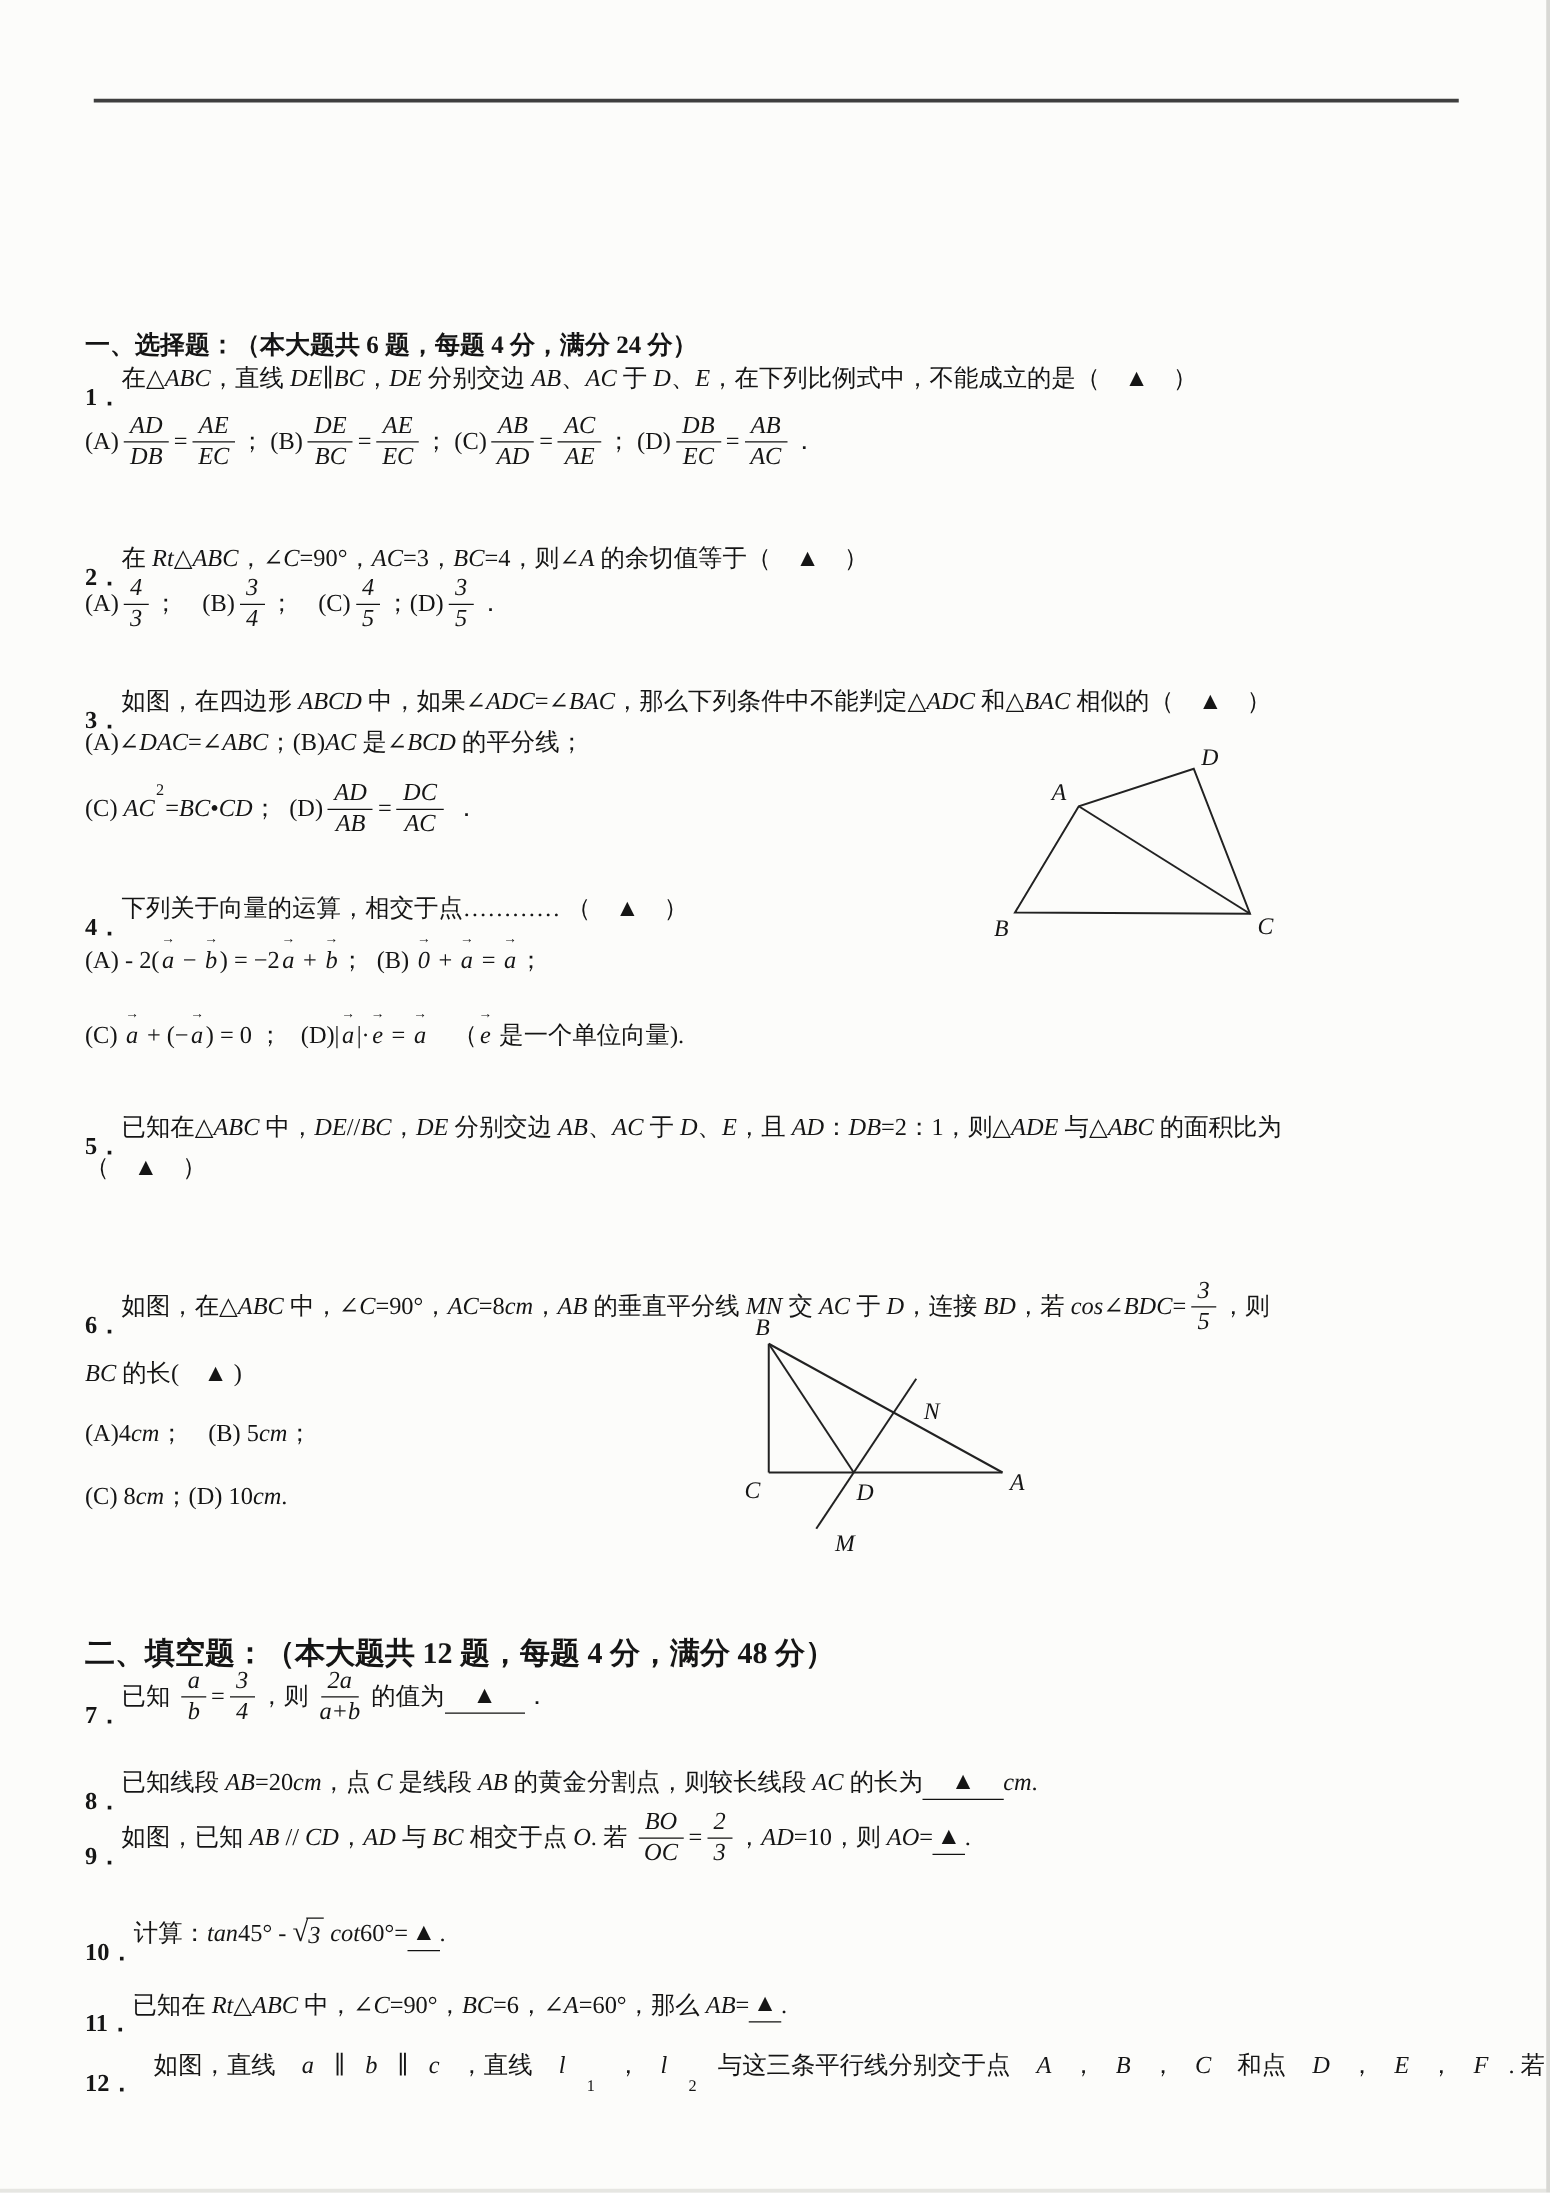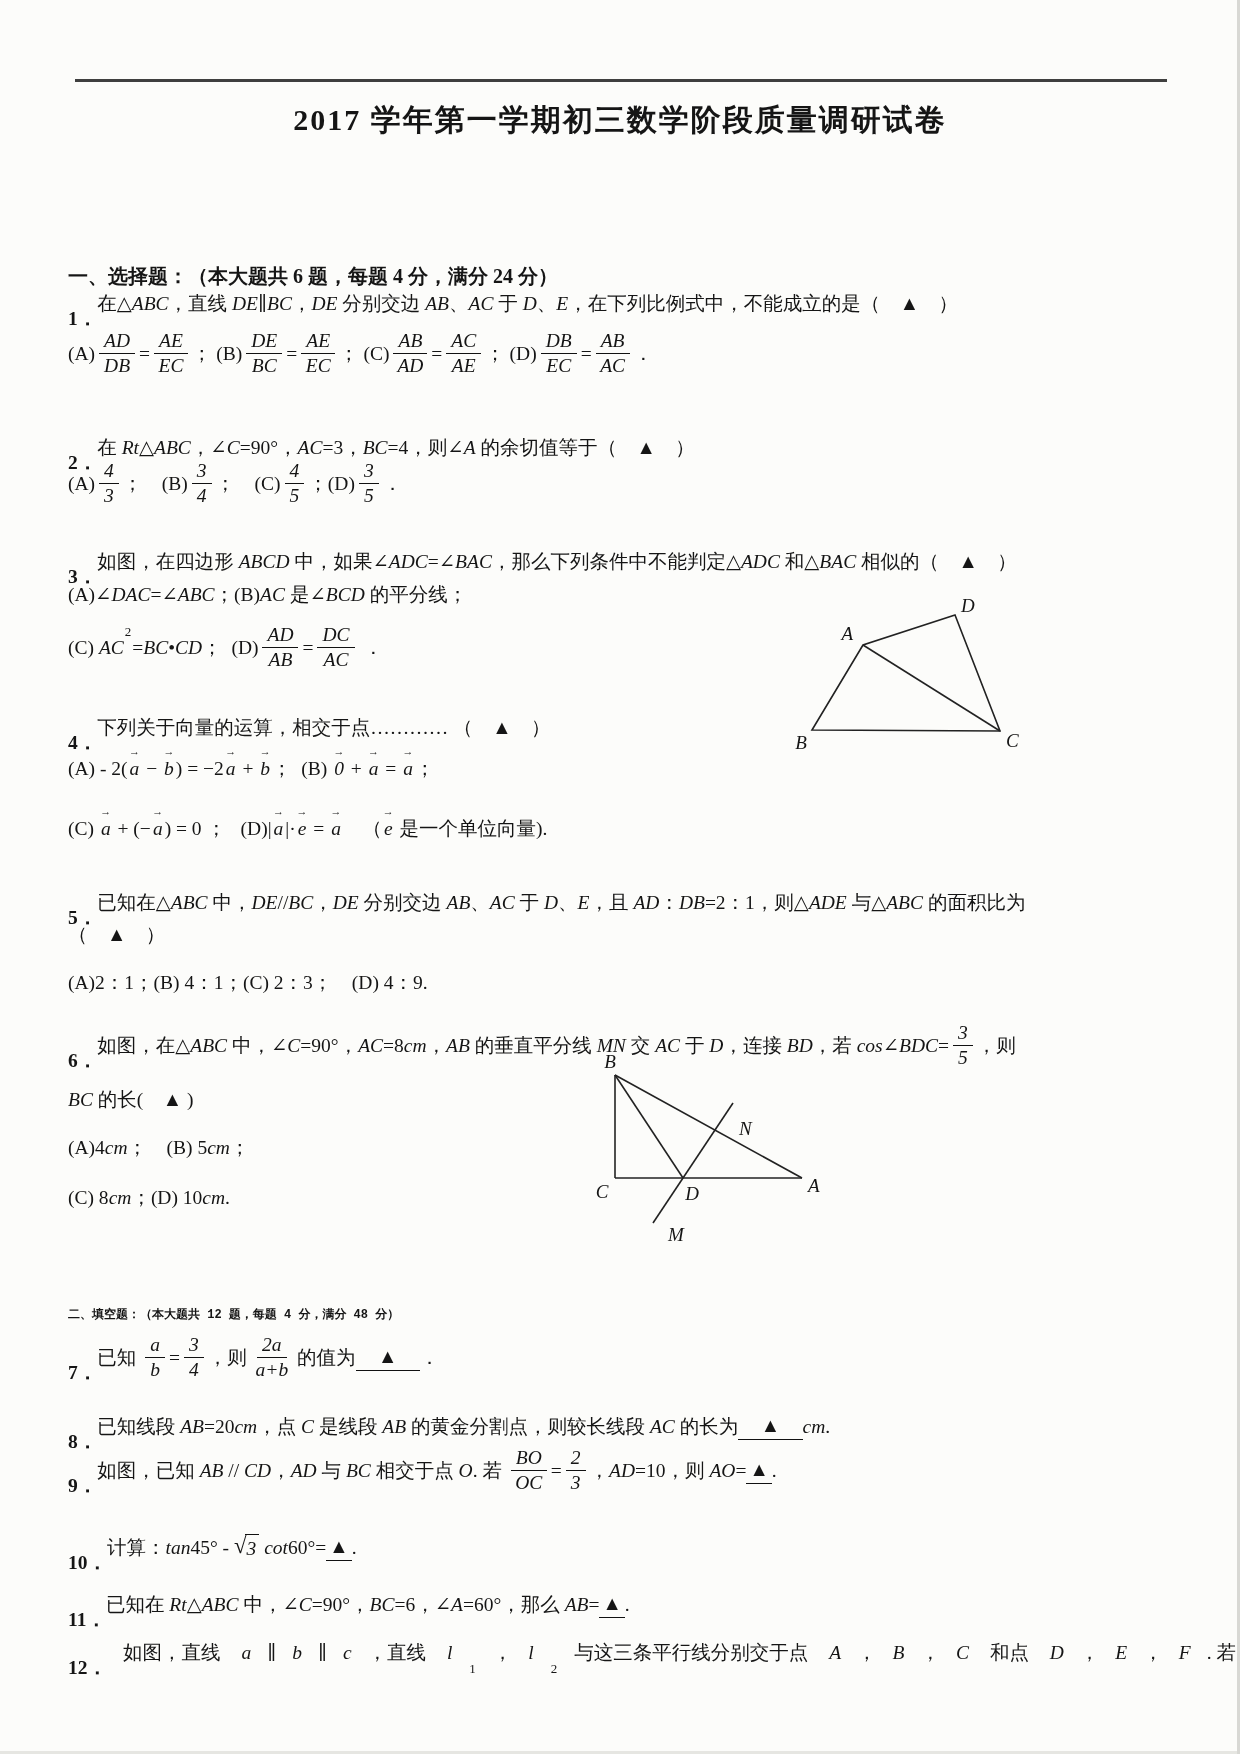--- a/index.html
+++ b/index.html
@@ -28,21 +28,21 @@
   [data-line="q4-line-1"]{top:700px;}
   [data-line="q4-line-2"]{top:756px;}
   [data-line="q4-line-3"]{top:816px;}
   [data-line="q5-line-1"]{top:875px;}
   [data-line="q5-line-2"]{top:922px;}
   [data-line="q5-line-3"]{top:970px;}
   [data-line="q6-line-1"]{top:1018px;}
   [data-line="q6-line-2"]{top:1087px;}
   [data-line="q6-line-3"]{top:1135px;}
   [data-line="q6-line-4"]{top:1185px;}
-  [data-line="section-2-header"]{top:1278px;font-size:12px;font-family:Liberation Mono, monospace;}
+  [data-line="section-2-header"]{top:1278px;font-size:24px;}
   [data-line="q7-line-1"]{top:1330px;}
   [data-line="q8-line-1"]{top:1399px;}
   [data-line="q9-line-1"]{top:1443px;}
   [data-line="q10-line-1"]{top:1520px;}
   [data-line="q11-line-1"]{top:1577px;}
   [data-line="q12-line-1"]{top:1625px;gap:16px;}
   
   .seg-b{font-weight:bold;margin-top:30px;}
   .seg-i{font-style:italic;}
   .seg-sup{font-size:13px;align-self:flex-start;margin:0 1px;}
@@ -63,36 +63,34 @@
   .fig text{font-size:19px;font-style:italic;fill:#151515;
             font-family:"Liberation Serif","DejaVu Serif",serif;}
   .fig line, .fig polygon{stroke:#222;stroke-width:1.6;fill:none;}
 </style>
 </head>
 <body>
 
 <div class="page">
   <div class="rule"></div>
 
-  <div class="line title">2017 学年第一学期初三数学阶段质量调研试卷</div>
 
   <div class="line" data-line="section-1-header"><span class="seg-b">一、选择题：（本大题共 6 题，每题 4 分，满分 24 分）</span></div>
   <div class="line" data-line="q1-line-1"><span class="seg-b">1．</span><span class="seg-p">在△</span><span class="seg-i">ABC</span><span class="seg-p">，直线 </span><span class="seg-i">DE</span><span class="seg-p">∥</span><span class="seg-i">BC</span><span class="seg-p">，</span><span class="seg-i">DE</span><span class="seg-p"> 分别交边 </span><span class="seg-i">AB</span><span class="seg-p">、</span><span class="seg-i">AC</span><span class="seg-p"> 于 </span><span class="seg-i">D</span><span class="seg-p">、</span><span class="seg-i">E</span><span class="seg-p">，在下列比例式中，不能成立的是（　▲　）</span></div>
   <div class="line" data-line="q1-line-2"><span class="seg-p">(A)</span><span class="frac"><span class="fn">AD</span><span class="fd">DB</span></span><span class="seg-p">=</span><span class="frac"><span class="fn">AE</span><span class="fd">EC</span></span><span class="seg-p">； (B)</span><span class="frac"><span class="fn">DE</span><span class="fd">BC</span></span><span class="seg-p">=</span><span class="frac"><span class="fn">AE</span><span class="fd">EC</span></span><span class="seg-p">； (C)</span><span class="frac"><span class="fn">AB</span><span class="fd">AD</span></span><span class="seg-p">=</span><span class="frac"><span class="fn">AC</span><span class="fd">AE</span></span><span class="seg-p">； (D)</span><span class="frac"><span class="fn">DB</span><span class="fd">EC</span></span><span class="seg-p">=</span><span class="frac"><span class="fn">AB</span><span class="fd">AC</span></span><span class="seg-p">．</span></div>
   <div class="line" data-line="q2-line-1"><span class="seg-b">2．</span><span class="seg-p">在 </span><span class="seg-i">Rt</span><span class="seg-p">△</span><span class="seg-i">ABC</span><span class="seg-p">，∠</span><span class="seg-i">C</span><span class="seg-p">=90°，</span><span class="seg-i">AC</span><span class="seg-p">=3，</span><span class="seg-i">BC</span><span class="seg-p">=4，则∠</span><span class="seg-i">A</span><span class="seg-p"> 的余切值等于（　▲　）</span></div>
   <div class="line" data-line="q2-line-2"><span class="seg-p">(A)</span><span class="frac"><span class="fn">4</span><span class="fd">3</span></span><span class="seg-p">；　(B)</span><span class="frac"><span class="fn">3</span><span class="fd">4</span></span><span class="seg-p">；　(C)</span><span class="frac"><span class="fn">4</span><span class="fd">5</span></span><span class="seg-p">；(D)</span><span class="frac"><span class="fn">3</span><span class="fd">5</span></span><span class="seg-p">．</span></div>
   <div class="line" data-line="q3-line-1"><span class="seg-b">3．</span><span class="seg-p">如图，在四边形 </span><span class="seg-i">ABCD</span><span class="seg-p"> 中，如果∠</span><span class="seg-i">ADC</span><span class="seg-p">=∠</span><span class="seg-i">BAC</span><span class="seg-p">，那么下列条件中不能判定△</span><span class="seg-i">ADC</span><span class="seg-p"> 和△</span><span class="seg-i">BAC</span><span class="seg-p"> 相似的（　▲　）</span></div>
   <div class="line" data-line="q3-line-2"><span class="seg-p">(A)∠</span><span class="seg-i">DAC</span><span class="seg-p">=∠</span><span class="seg-i">ABC</span><span class="seg-p">；(B)</span><span class="seg-i">AC</span><span class="seg-p"> 是∠</span><span class="seg-i">BCD</span><span class="seg-p"> 的平分线；</span></div>
   <div class="line" data-line="q3-line-3"><span class="seg-p">(C) </span><span class="seg-i">AC</span><span class="seg-sup">2</span><span class="seg-p">=</span><span class="seg-i">BC</span><span class="seg-p">•</span><span class="seg-i">CD</span><span class="seg-p">；  (D)</span><span class="frac"><span class="fn">AD</span><span class="fd">AB</span></span><span class="seg-p">=</span><span class="frac"><span class="fn">DC</span><span class="fd">AC</span></span><span class="seg-p"> ．</span></div>
   <div class="line" data-line="q4-line-1"><span class="seg-b">4．</span><span class="seg-p">下列关于向量的运算，相交于点………… （　▲　）</span></div>
   <div class="line" data-line="q4-line-2"><span class="seg-p">(A) - 2(</span><span class="vec"><span class="arr">→</span><span>a</span></span><span class="seg-p"> − </span><span class="vec"><span class="arr">→</span><span>b</span></span><span class="seg-p">) = −2</span><span class="vec"><span class="arr">→</span><span>a</span></span><span class="seg-p"> + </span><span class="vec"><span class="arr">→</span><span>b</span></span><span class="seg-p">；  (B) </span><span class="vec"><span class="arr">→</span><span>0</span></span><span class="seg-p"> + </span><span class="vec"><span class="arr">→</span><span>a</span></span><span class="seg-p"> = </span><span class="vec"><span class="arr">→</span><span>a</span></span><span class="seg-p">；</span></div>
   <div class="line" data-line="q4-line-3"><span class="seg-p">(C) </span><span class="vec"><span class="arr">→</span><span>a</span></span><span class="seg-p"> + (−</span><span class="vec"><span class="arr">→</span><span>a</span></span><span class="seg-p">) = 0 ；   (D)|</span><span class="vec"><span class="arr">→</span><span>a</span></span><span class="seg-p">|·</span><span class="vec"><span class="arr">→</span><span>e</span></span><span class="seg-p"> = </span><span class="vec"><span class="arr">→</span><span>a</span></span><span class="seg-p">　（</span><span class="vec"><span class="arr">→</span><span>e</span></span><span class="seg-p"> 是一个单位向量).</span></div>
   <div class="line" data-line="q5-line-1"><span class="seg-b">5．</span><span class="seg-p">已知在△</span><span class="seg-i">ABC</span><span class="seg-p"> 中，</span><span class="seg-i">DE</span><span class="seg-p">//</span><span class="seg-i">BC</span><span class="seg-p">，</span><span class="seg-i">DE</span><span class="seg-p"> 分别交边 </span><span class="seg-i">AB</span><span class="seg-p">、</span><span class="seg-i">AC</span><span class="seg-p"> 于 </span><span class="seg-i">D</span><span class="seg-p">、</span><span class="seg-i">E</span><span class="seg-p">，且 </span><span class="seg-i">AD</span><span class="seg-p">：</span><span class="seg-i">DB</span><span class="seg-p">=2：1，则△</span><span class="seg-i">ADE</span><span class="seg-p"> 与△</span><span class="seg-i">ABC</span><span class="seg-p"> 的面积比为</span></div>
   <div class="line" data-line="q5-line-2"><span class="seg-p">（　▲　）</span></div>
-  <div class="line" data-line="q5-line-3"><span class="seg-p">(A)2：1；(B) 4：1；(C) 2：3；　(D) 4：9.</span></div>
   <div class="line" data-line="q6-line-1"><span class="seg-b">6．</span><span class="seg-p">如图，在△</span><span class="seg-i">ABC</span><span class="seg-p"> 中，∠</span><span class="seg-i">C</span><span class="seg-p">=90°，</span><span class="seg-i">AC</span><span class="seg-p">=8</span><span class="seg-i">cm</span><span class="seg-p">，</span><span class="seg-i">AB</span><span class="seg-p"> 的垂直平分线 </span><span class="seg-i">MN</span><span class="seg-p"> 交 </span><span class="seg-i">AC</span><span class="seg-p"> 于 </span><span class="seg-i">D</span><span class="seg-p">，连接 </span><span class="seg-i">BD</span><span class="seg-p">，若 </span><span class="seg-i">cos</span><span class="seg-p">∠</span><span class="seg-i">BDC</span><span class="seg-p">=</span><span class="frac"><span class="fn">3</span><span class="fd">5</span></span><span class="seg-p">，则</span></div>
   <div class="line" data-line="q6-line-2"><span class="seg-i">BC</span><span class="seg-p"> 的长(　▲ )</span></div>
   <div class="line" data-line="q6-line-3"><span class="seg-p">(A)4</span><span class="seg-i">cm</span><span class="seg-p">；　(B) 5</span><span class="seg-i">cm</span><span class="seg-p">；</span></div>
   <div class="line" data-line="q6-line-4"><span class="seg-p">(C) 8</span><span class="seg-i">cm</span><span class="seg-p">；(D) 10</span><span class="seg-i">cm</span><span class="seg-p">.</span></div>
   <div class="line" data-line="section-2-header"><span class="seg-b">二、填空题：（本大题共 12 题，每题 4 分，满分 48 分）</span></div>
   <div class="line" data-line="q7-line-1"><span class="seg-b">7．</span><span class="seg-p">已知 </span><span class="frac"><span class="fn">a</span><span class="fd">b</span></span><span class="seg-p">=</span><span class="frac"><span class="fn">3</span><span class="fd">4</span></span><span class="seg-p">，则 </span><span class="frac"><span class="fn">2a</span><span class="fd">a+b</span></span><span class="seg-p"> 的值为</span><span class="seg-u">　▲　</span><span class="seg-p">．</span></div>
   <div class="line" data-line="q8-line-1"><span class="seg-b">8．</span><span class="seg-p">已知线段 </span><span class="seg-i">AB</span><span class="seg-p">=20</span><span class="seg-i">cm</span><span class="seg-p">，点 </span><span class="seg-i">C</span><span class="seg-p"> 是线段 </span><span class="seg-i">AB</span><span class="seg-p"> 的黄金分割点，则较长线段 </span><span class="seg-i">AC</span><span class="seg-p"> 的长为</span><span class="seg-u">　▲　</span><span class="seg-i">cm</span><span class="seg-p">.</span></div>
   <div class="line" data-line="q9-line-1"><span class="seg-b">9．</span><span class="seg-p">如图，已知 </span><span class="seg-i">AB</span><span class="seg-p"> // </span><span class="seg-i">CD</span><span class="seg-p">，</span><span class="seg-i">AD</span><span class="seg-p"> 与 </span><span class="seg-i">BC</span><span class="seg-p"> 相交于点 </span><span class="seg-i">O</span><span class="seg-p">. 若 </span><span class="frac"><span class="fn">BO</span><span class="fd">OC</span></span><span class="seg-p">=</span><span class="frac"><span class="fn">2</span><span class="fd">3</span></span><span class="seg-p">，</span><span class="seg-i">AD</span><span class="seg-p">=10，则 </span><span class="seg-i">AO</span><span class="seg-p">=</span><span class="seg-u">▲</span><span class="seg-p">.</span></div>
   <div class="line" data-line="q10-line-1"><span class="seg-b">10．</span><span class="seg-p">计算：</span><span class="seg-i">tan</span><span class="seg-p">45° - </span><span class="sqrt"><span class="rad">√</span><span class="sb">3</span></span><span class="seg-p"> </span><span class="seg-i">cot</span><span class="seg-p">60°=</span><span class="seg-u">▲</span><span class="seg-p">.</span></div>
   <div class="line" data-line="q11-line-1"><span class="seg-b">11．</span><span class="seg-p">已知在 </span><span class="seg-i">Rt</span><span class="seg-p">△</span><span class="seg-i">ABC</span><span class="seg-p"> 中，∠</span><span class="seg-i">C</span><span class="seg-p">=90°，</span><span class="seg-i">BC</span><span class="seg-p">=6，∠</span><span class="seg-i">A</span><span class="seg-p">=60°，那么 </span><span class="seg-i">AB</span><span class="seg-p">=</span><span class="seg-u">▲</span><span class="seg-p">.</span></div>

